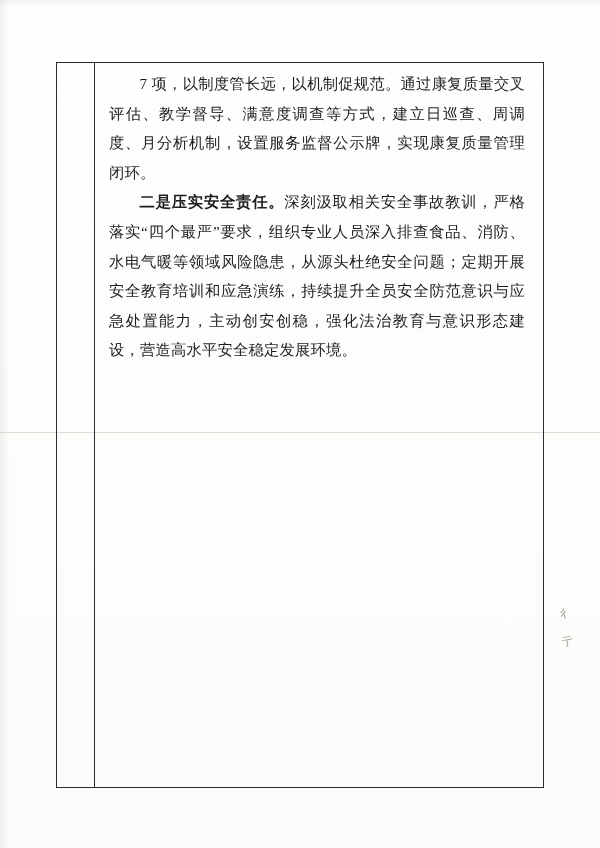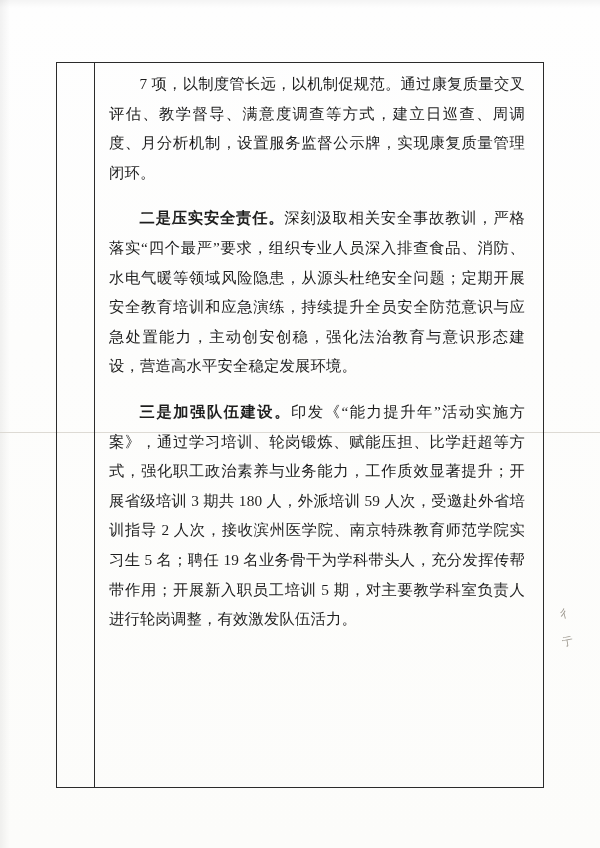--- a/index.html
+++ b/index.html
@@ -77,21 +77,21 @@
     font-size: 15.3px;
     line-height: 29.6px;
     color: #1d1d1d;
     text-align: justify;
     text-justify: inter-ideograph;
     letter-spacing: 0.2px;
     margin: 0;
     font-family: "Liberation Serif", "DejaVu Serif", serif;
   }
   .para + .para {
-    margin-top: 16px;
+    margin-top: 0;
   }
   .indent {
     text-indent: 2em;
   }
   .bold-lead {
     font-weight: bold;
   }
   
   .margin-mark {
     position: absolute;
@@ -134,21 +134,18 @@
   <div class="content-col">
 
     <p class="para indent">
       <span>7 项，以制度管长远，以机制促规范。通过康复质量交叉评估、教学督导、满意度调查等方式，建立日巡查、周调度、月分析机制，设置服务监督公示牌，实现康复质量管理闭环。</span>
     </p>
 
     <p class="para indent">
       <span class="bold-lead">二是压实安全责任。</span><span>深刻汲取相关安全事故教训，严格落实“四个最严”要求，组织专业人员深入排查食品、消防、水电气暖等领域风险隐患，从源头杜绝安全问题；定期开展安全教育培训和应急演练，持续提升全员安全防范意识与应急处置能力，主动创安创稳，强化法治教育与意识形态建设，营造高水平安全稳定发展环境。</span>
     </p>
 
-    <p class="para indent">
-      <span class="bold-lead">三是加强队伍建设。</span><span>印发《“能力提升年”活动实施方案》，通过学习培训、轮岗锻炼、赋能压担、比学赶超等方式，强化职工政治素养与业务能力，工作质效显著提升；开展省级培训 3 期共 180 人，外派培训 59 人次，受邀赴外省培训指导 2 人次，接收滨州医学院、南京特殊教育师范学院实习生 5 名；聘任 19 名业务骨干为学科带头人，充分发挥传帮带作用；开展新入职员工培训 5 期，对主要教学科室负责人进行轮岗调整，有效激发队伍活力。</span>
-    </p>
 
   </div>
 
   <div class="margin-mark mark-a">彳</div>
   <div class="margin-mark mark-b">亍</div>
 </div>
 
 </body></html>

